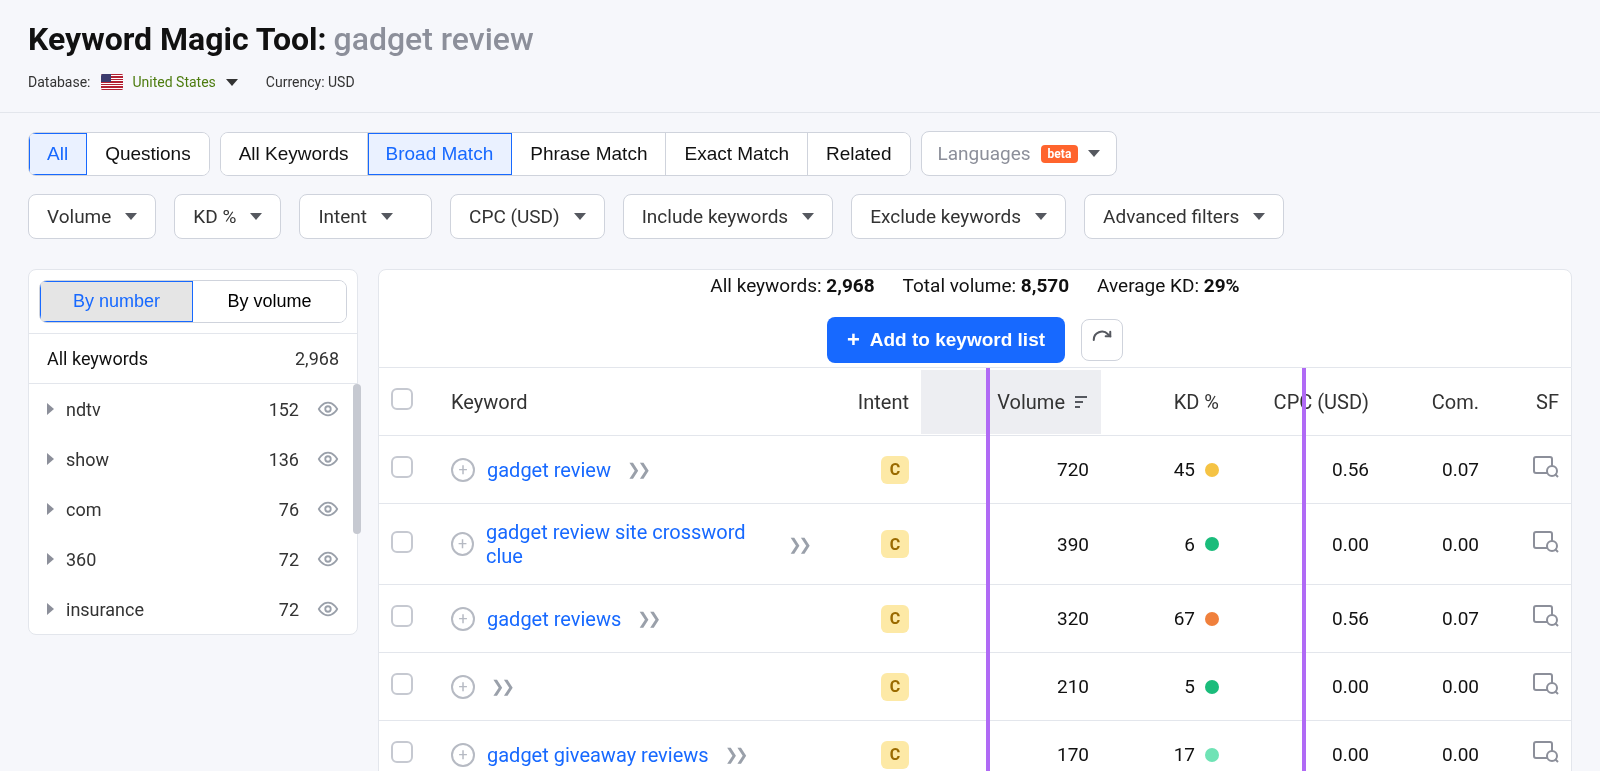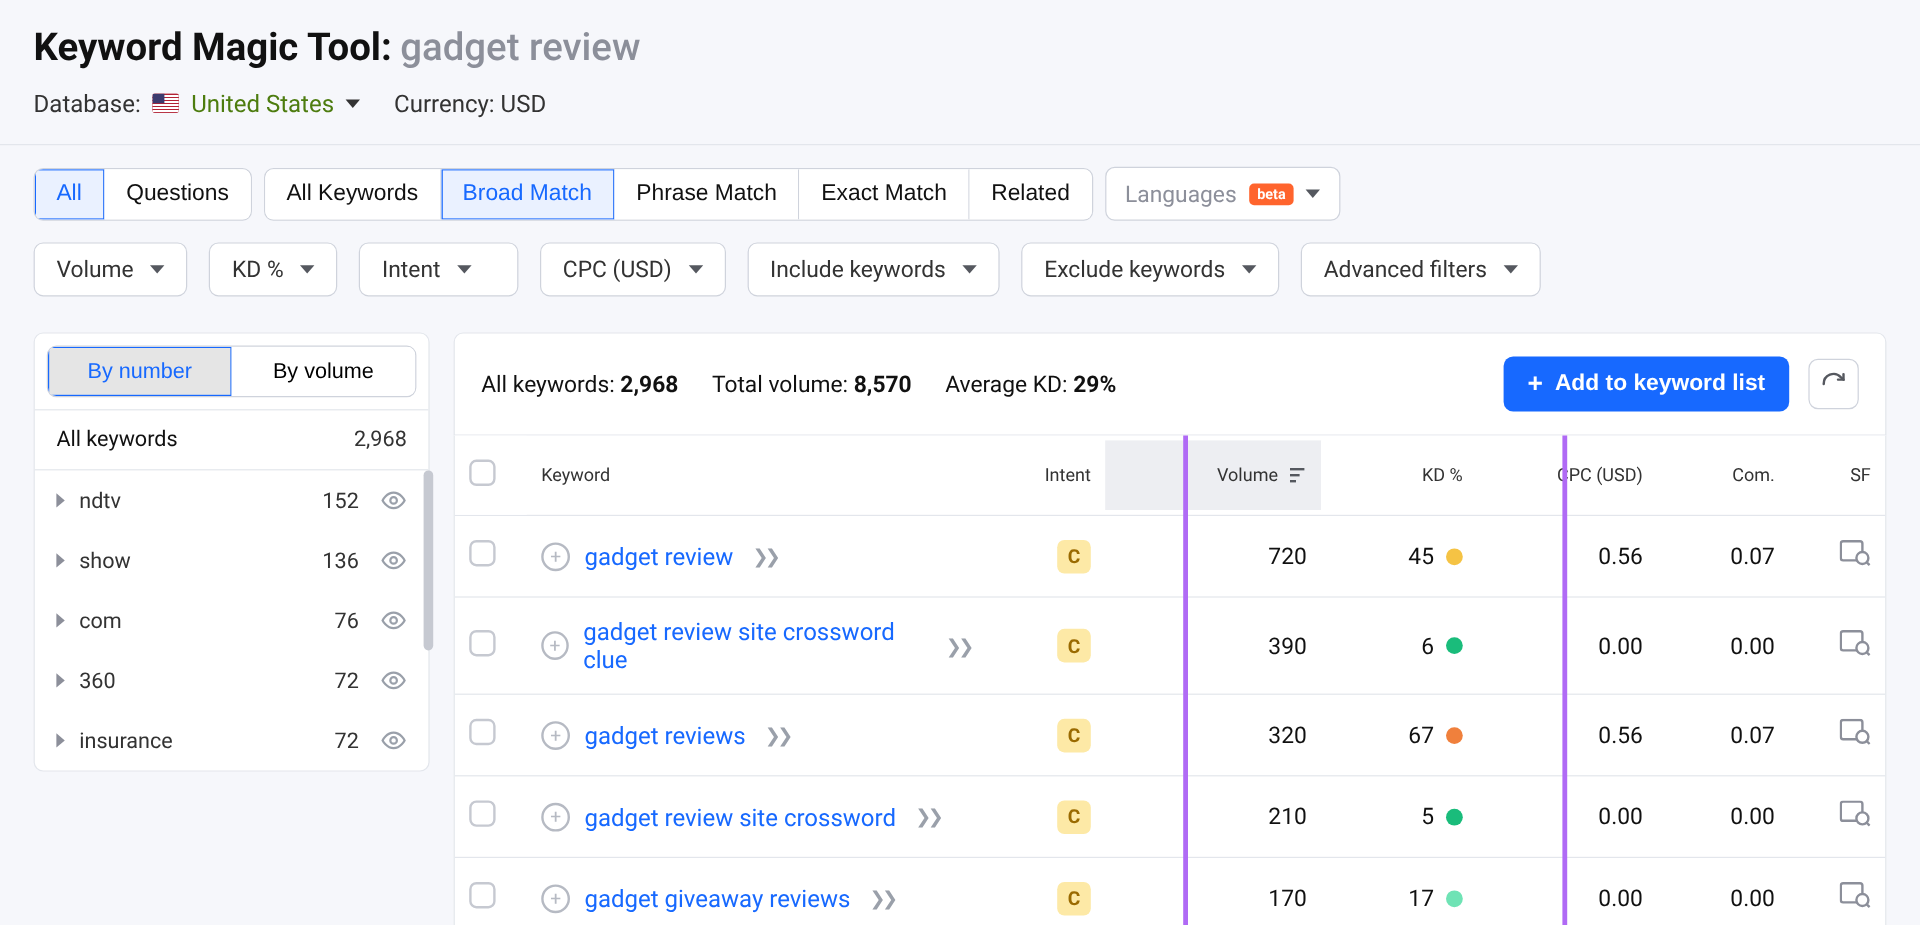--- a/index.html
+++ b/index.html
@@ -3,21 +3,21 @@
 <meta charset="utf-8">
 <style>
   *{box-sizing:border-box;margin:0;padding:0;}
   html,body{width:1600px;height:771px;}
   body{font-family:-apple-system,BlinkMacSystemFont,"Segoe UI",Roboto,Arial,sans-serif;background:#f6f7fb;color:#111;}
   .page{padding:20px 28px;}
   
   .title-row{display:flex;align-items:baseline;gap:7px;}
   .title-main{font-size:32px;font-weight:700;}
   .title-query{font-size:32px;font-weight:500;color:#8c8f9a;}
-  .meta-row{display:flex;align-items:center;gap:28px;margin-top:16px;font-size:20px;color:#333;}
+  .meta-row{display:flex;align-items:center;gap:28px;margin-top:16px;font-size:14px;color:#333;}
   .meta-db{display:flex;align-items:center;gap:10px;}
   .meta-db .flag{width:22px;height:16px;display:inline-block;position:relative;background:linear-gradient(#b22234 0,#b22234 100%);overflow:hidden;border-radius:2px;}
   .meta-db .flag::before{content:"";position:absolute;inset:0;background:repeating-linear-gradient(#b22234 0 1.2px,#fff 1.2px 2.5px);}
   .meta-db .flag::after{content:"";position:absolute;left:0;top:0;width:10px;height:8px;background:#3c3b6e;}
   .meta-db .db-name{color:#4d7c0f;cursor:pointer;}
   .hr{height:1px;background:#e3e6ec;margin:22px -28px 0;}
   
   .filters{padding-top:18px;}
   .seg-row{display:flex;align-items:center;gap:10px;flex-wrap:wrap;}
   .seg-group{display:inline-flex;border:1px solid #cfd3dc;border-radius:8px;overflow:hidden;background:#fff;}
@@ -41,33 +41,33 @@
   .sb-items{position:relative;}
   .sb-item{display:flex;align-items:center;padding:14px 18px;font-size:18px;color:#333;cursor:pointer;gap:12px;}
   .sb-item .chev-r{width:0;height:0;border-top:6px solid transparent;border-bottom:6px solid transparent;border-left:7px solid #8c8f9a;}
   .sb-item .nm{flex:1;}
   .sb-item .ct{color:#333;margin-right:6px;}
   .eye{width:22px;height:22px;}
   .eye svg{display:block;}
   .sb-scroll-thumb{position:absolute;right:-4px;top:0;width:8px;height:60%;background:#c6c9d1;border-radius:4px;}
   
   .main{flex:1;min-width:0;display:flex;flex-direction:column;}
-  .summary{background:#fff;border:1px solid #e3e6ec;border-top-left-radius:8px;border-top-right-radius:8px;display:flex;align-items:center;justify-content:space-between;padding:19px 22px;gap:20px;}
+  .summary{background:#fff;border:1px solid #e3e6ec;border-top-left-radius:8px;border-top-right-radius:8px;display:flex;align-items:center;justify-content:space-between;padding:4px 22px;gap:20px;flex-direction:column;}
   .sum-left{display:flex;gap:28px;font-size:19px;}
   .sum-item .lbl{font-weight:400;}
   .sum-item .val{font-weight:700;}
   .sum-right{display:flex;align-items:center;gap:16px;}
   .add-btn{display:inline-flex;align-items:center;gap:10px;background:#1769ff;color:#fff;border:none;border-radius:8px;padding:12px 20px;font-size:19px;font-weight:600;cursor:pointer;}
   .add-plus{font-size:22px;line-height:0;}
   .refresh{width:42px;height:42px;border:1px solid #cfd3dc;border-radius:8px;background:#fff;cursor:pointer;display:inline-flex;align-items:center;justify-content:center;color:#55585f;}
   
   .tbl{border:1px solid #e3e6ec;border-top:none;background:#fff;position:relative;overflow:hidden;}
   .thead,.trow{display:grid;grid-template-columns:60px 1fr 100px 180px 130px 150px 110px 80px;align-items:center;}
   .thead{border-bottom:1px solid #e3e6ec;}
-  .thead .th{padding:20px 12px;font-size:15px;color:#333;background:#fff;}
+  .thead .th{padding:20px 12px;font-size:20px;color:#333;background:#fff;}
   .th.keyword{text-align:left;}
   .th.right{text-align:right;}
   .th.vol{background:#edeef2;display:flex;align-items:center;justify-content:flex-end;gap:8px;}
   .sort-ico{display:inline-block;width:16px;}
   .sort-ico svg{display:block;}
   .trow{border-bottom:1px solid #e3e6ec;min-height:68px;}
   .trow .td{padding:16px 12px;font-size:19px;}
   .chk{width:22px;height:22px;border:2px solid #c6c9d1;border-radius:6px;display:inline-block;cursor:pointer;}
   .kw-cell{display:flex;align-items:center;gap:12px;}
   .plus-circ{width:24px;height:24px;border:2px solid #b6bac3;border-radius:50%;display:inline-flex;align-items:center;justify-content:center;color:#b6bac3;font-size:16px;line-height:0;cursor:pointer;}
@@ -351,21 +351,20 @@
                     <circle cx="19" cy="15" r="5" fill="#fff"></circle>
                     <line x1="22" y1="18" x2="25" y2="21"></line>
                   </svg>
                 </span></div>
             </div>
             <div class="trow">
               <div class="td"><span class="chk"></span></div>
               <div class="td">
                 <div class="kw-cell">
                   <span class="plus-circ">+</span>
-                  <span class="kw-link">gadget review site crossword</span>
                   <span class="dbl-chev">❯❯</span>
                 </div>
               </div>
               <div class="td right"><span class="intent-badge">C</span></div>
               <div class="td right">210</div>
               <div class="td right">
                 <div class="kd-wrap">
                   <span>5</span>
                   <span class="dot" style="background:#1abc7b"></span>
                 </div>

